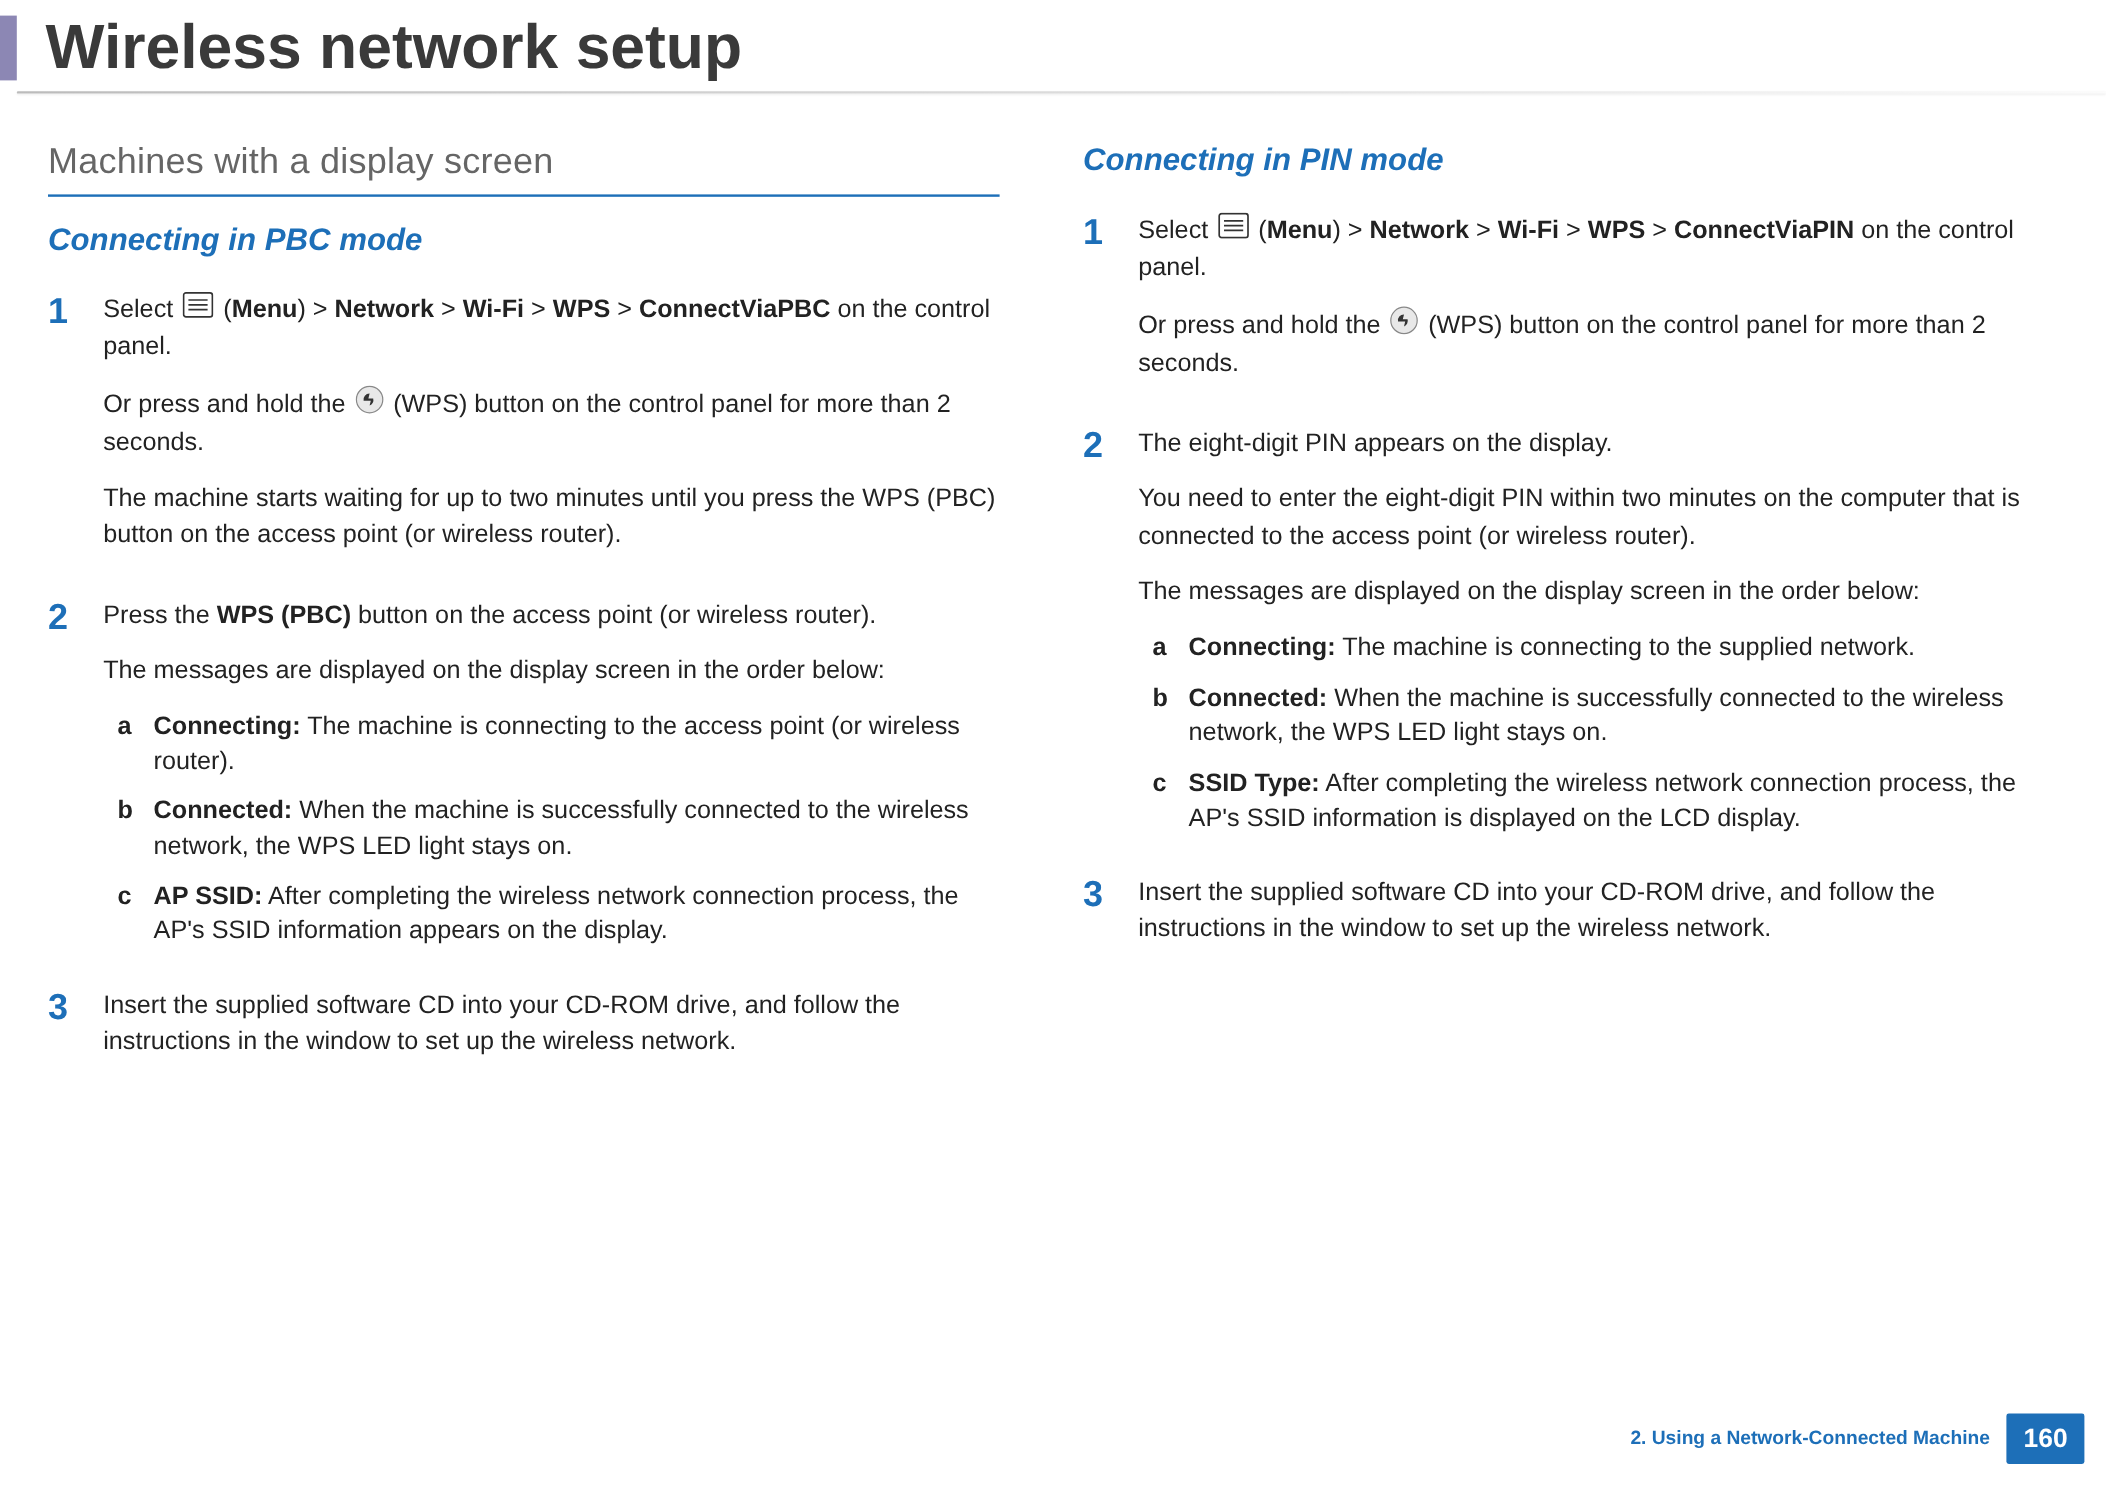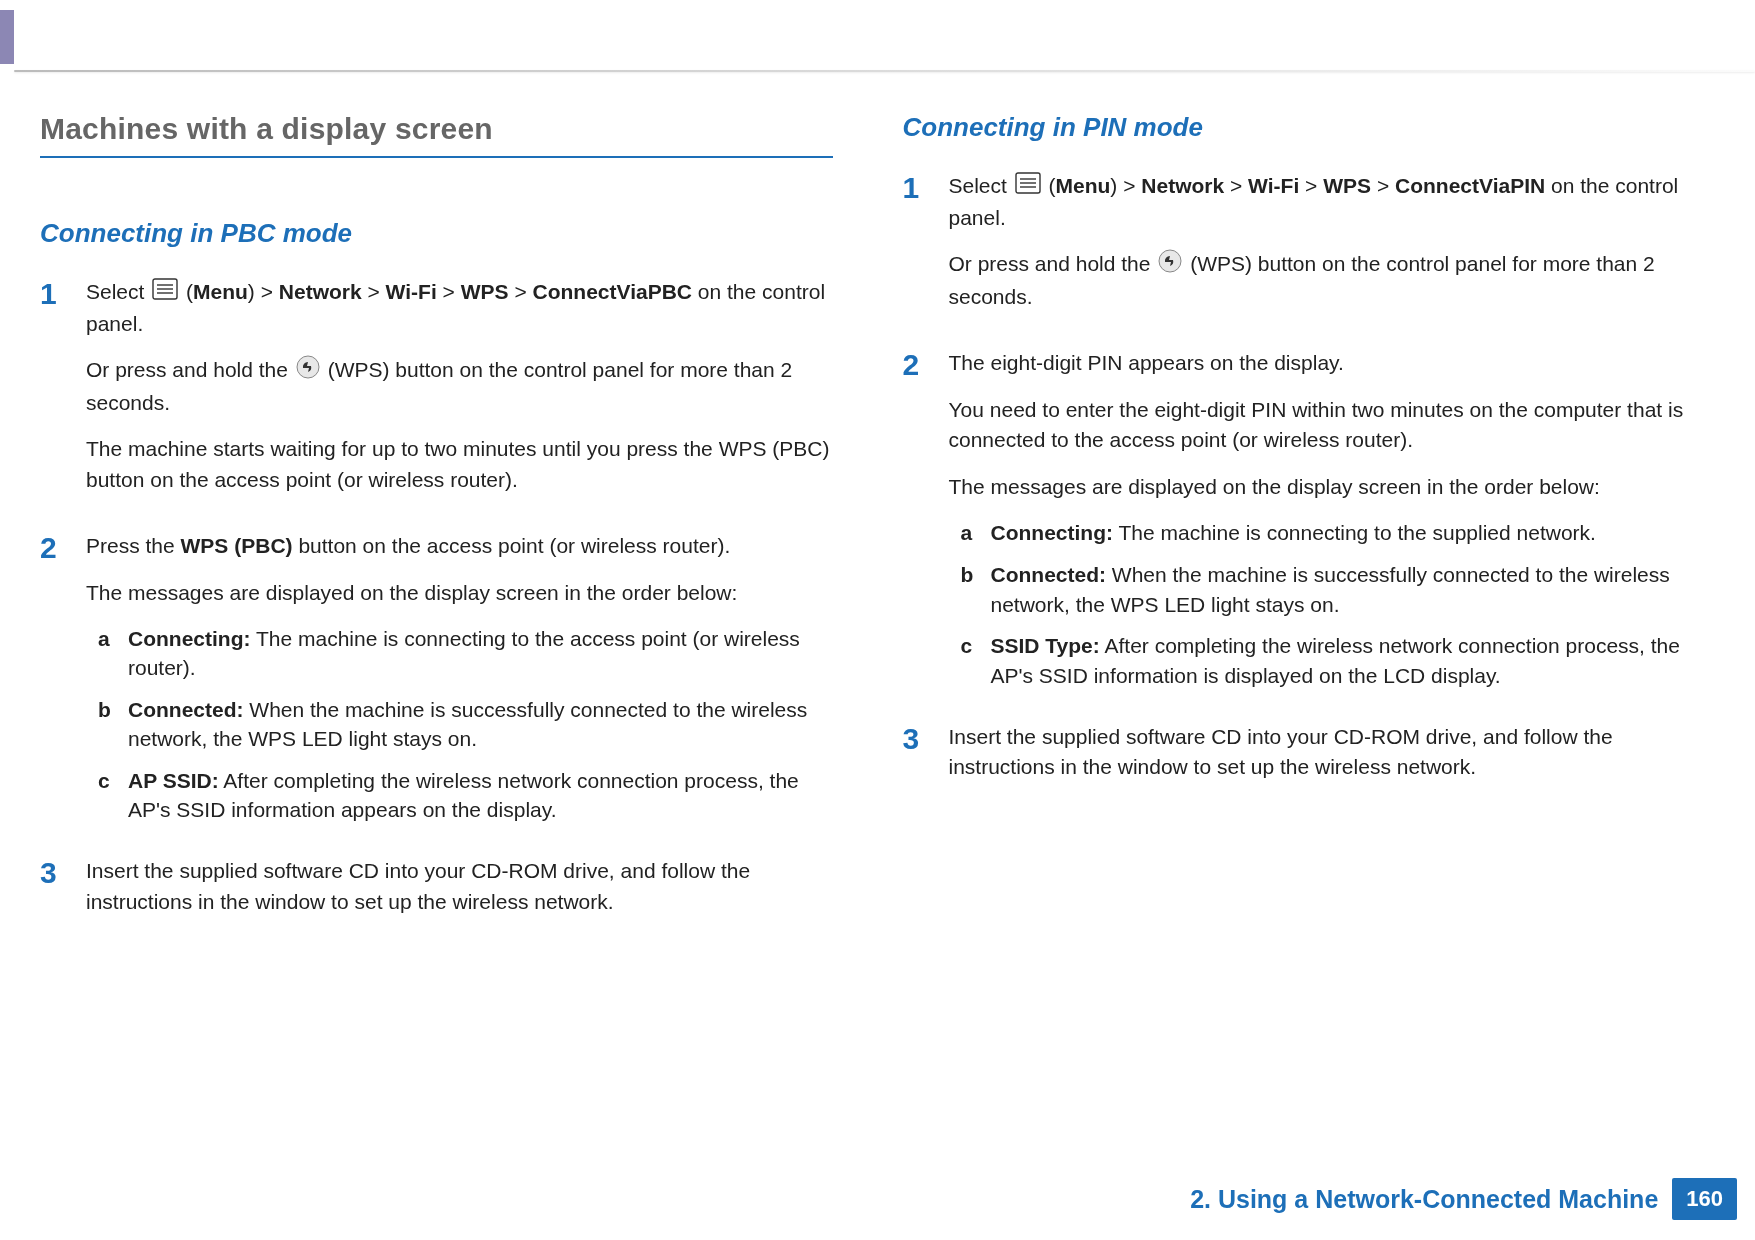--- a/index.html
+++ b/index.html
@@ -38,25 +38,25 @@
     display: flex;
     gap: 70px;
     padding: 40px 60px 0 40px;
   }
   .col {
     flex: 1;
     min-width: 0;
   }
   .section-title {
     font-size: 30px;
-    font-weight: 700;
+    font-weight: 400;
     color: #666;
     padding-bottom: 10px;
     border-bottom: 2px solid #1d6fb8;
-    margin-bottom: 60px;
+    margin-bottom: 20px;
     letter-spacing: 0.2px;
   }
   .subheading {
     font-size: 26px;
     font-weight: 700;
     color: #1d6fb8;
     margin-bottom: 28px;
     font-style: italic;
   }
   .step {
@@ -107,36 +107,37 @@
     position: absolute;
     bottom: 20px;
     right: 18px;
     display: flex;
     align-items: center;
     gap: 14px;
   }
   .footer-text {
     color: #1d6fb8;
     font-weight: 700;
-    font-size: 25px;
+    font-size: 16px;
   }
   .page-num {
     background: #1d6fb8;
     color: #ffffff;
     font-weight: 700;
     font-size: 22px;
     padding: 8px 14px;
     border-radius: 2px;
   }
 </style>
 </head>
 <body>
 
 <div class="header-bar">
   <div class="header-accent"></div>
+  <div class="header-title">Wireless network setup</div>
 </div>
 <div class="header-rule"></div>
 
 <div class="content">
 
   <div class="col">
     <div class="section-title">Machines with a display screen</div>
     <div class="subheading">Connecting in PBC mode</div>
 
     <div class="step">

